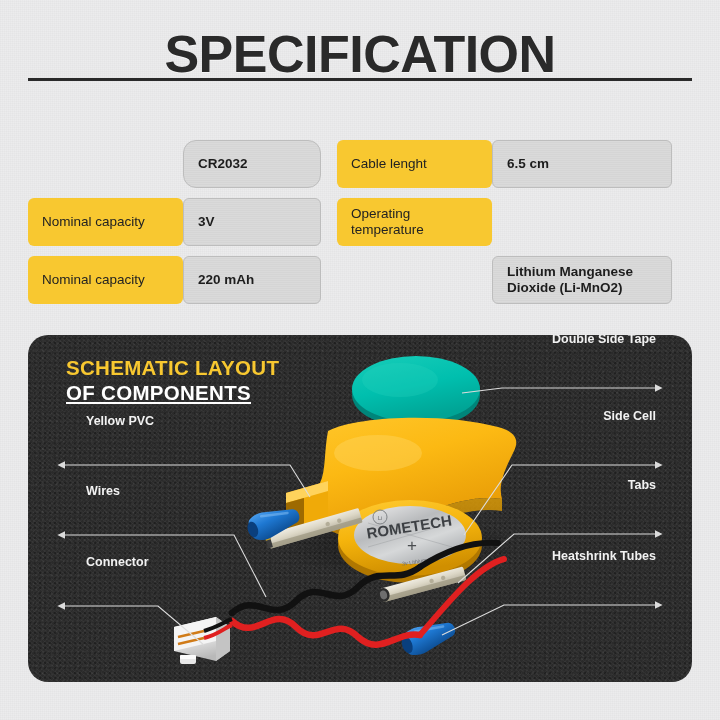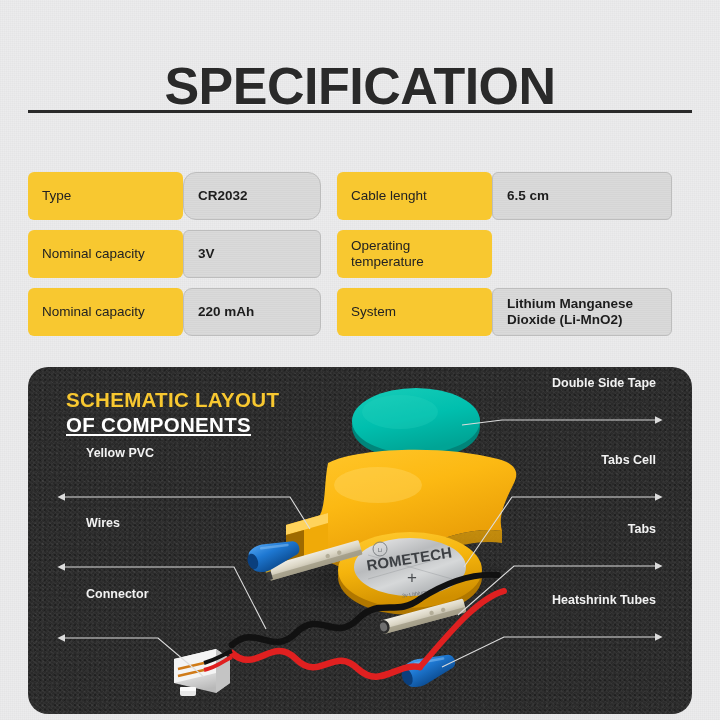--- a/index.html
+++ b/index.html
@@ -21,21 +21,21 @@
     content: "";
     position: absolute;
     inset: 0;
     background-image:
       repeating-linear-gradient(0deg, rgba(0,0,0,0.016) 0 1px, rgba(255,255,255,0.016) 1px 2px),
       repeating-linear-gradient(90deg, rgba(0,0,0,0.014) 0 1px, rgba(255,255,255,0.014) 1px 2px);
     pointer-events: none;
     z-index: 0;
   }
 
-  .page { position: relative; width: 720px; height: 508px; z-index: 1; margin-top: 32px; }
+  .page { position: relative; width: 720px; height: 508px; z-index: 1; }
 
   
   .header {
     position: absolute;
     left: 0; top: 28px;
     width: 720px;
     text-align: center;
   }
   .title {
     font-size: 52px;
@@ -127,54 +127,52 @@
   
   .callout { position: absolute; }
   .callout-label {
     position: absolute;
     font-size: 12.5px;
     font-weight: 700;
     color: #f2f2f2;
     white-space: nowrap;
   }
   .callout.left .callout-label  { left: 0; bottom: 7px; }
-  .callout.right .callout-label { right: 0; bottom: 0; }
+  .callout.right .callout-label { right: 0; bottom: 12px; }
 
   .lead-svg { position: absolute; left: 0; top: 0; overflow: visible; }
 
   
   .art { position: absolute; left: 0; top: 0; width: 664px; height: 347px; }
 </style>
 </head>
 <body>
 
 <div class="page">
 
   <div class="header">
     <div class="title">SPECIFICATION</div>
   </div>
   <div class="title-rule"></div>
 
   <div class="spec-grid">
 
-    <div class="cell cell-key" style="grid-column:1; grid-row:1;">Type</div>
     <div class="cell cell-val" style="grid-column:2; grid-row:1;border-radius:13px;">CR2032</div>
 
     <div class="cell cell-key" style="grid-column:1; grid-row:2;">Nominal capacity</div>
     <div class="cell cell-val" style="grid-column:2; grid-row:2;">3V</div>
 
     <div class="cell cell-key" style="grid-column:1; grid-row:3;">Nominal capacity</div>
-    <div class="cell cell-val" style="grid-column:2; grid-row:3;border-radius:9px;">220 mAh</div>
+    <div class="cell cell-val" style="grid-column:2; grid-row:3;">220 mAh</div>
 
     <div class="cell cell-key" style="grid-column:4; grid-row:1;">Cable lenght</div>
     <div class="cell cell-val" style="grid-column:5; grid-row:1;">6.5 cm</div>
 
     <div class="cell cell-key" style="grid-column:4; grid-row:2;">Operating temperature</div>
 
-    <div class="cell cell-key" style="grid-column:4; grid-row:3;">System</div>
     <div class="cell cell-val" style="grid-column:5; grid-row:3;">Lithium Manganese Dioxide (Li-MnO2)</div>
   </div>
 
   <div class="schematic">
 
     <div class="sch-title">
       <div class="sch-title-1">SCHEMATIC LAYOUT</div>
       <div class="sch-title-2">OF COMPONENTS</div>
     </div>
 
@@ -356,21 +354,21 @@
       <div class="callout-label">Wires</div>
     </div>
     <div class="callout left" style="left:58px; top:241px;">
       <div class="callout-label">Connector</div>
     </div>
 
     <div class="callout right" style="right:36px; top:23px;">
       <div class="callout-label">Double Side Tape</div>
     </div>
     <div class="callout right" style="right:36px; top:100px;">
-      <div class="callout-label">Tabs Cell</div>
+      <div class="callout-label">Side Cell</div>
     </div>
     <div class="callout right" style="right:36px; top:169px;">
       <div class="callout-label">Tabs</div>
     </div>
     <div class="callout right" style="right:36px; top:240px;">
       <div class="callout-label">Heatshrink Tubes</div>
     </div>
 
   </div>
 </div>

